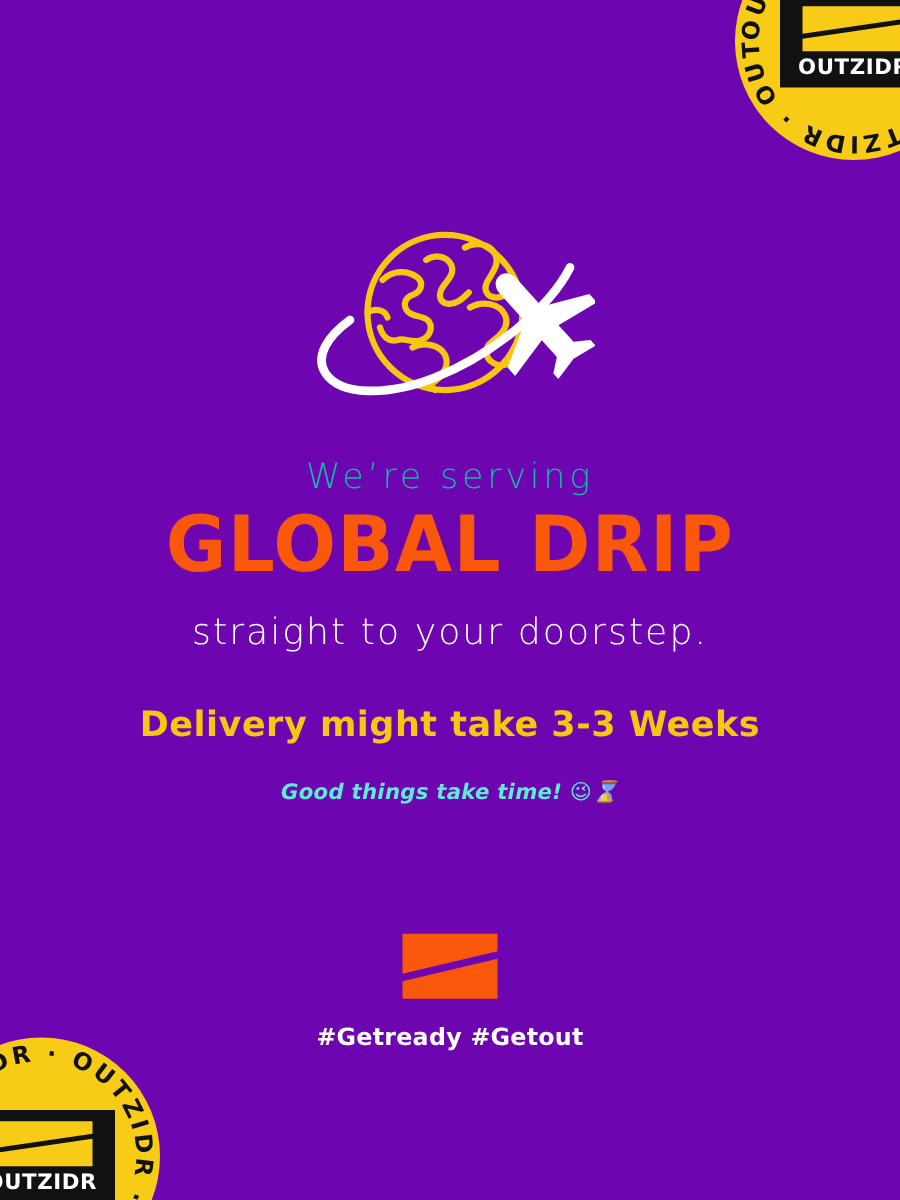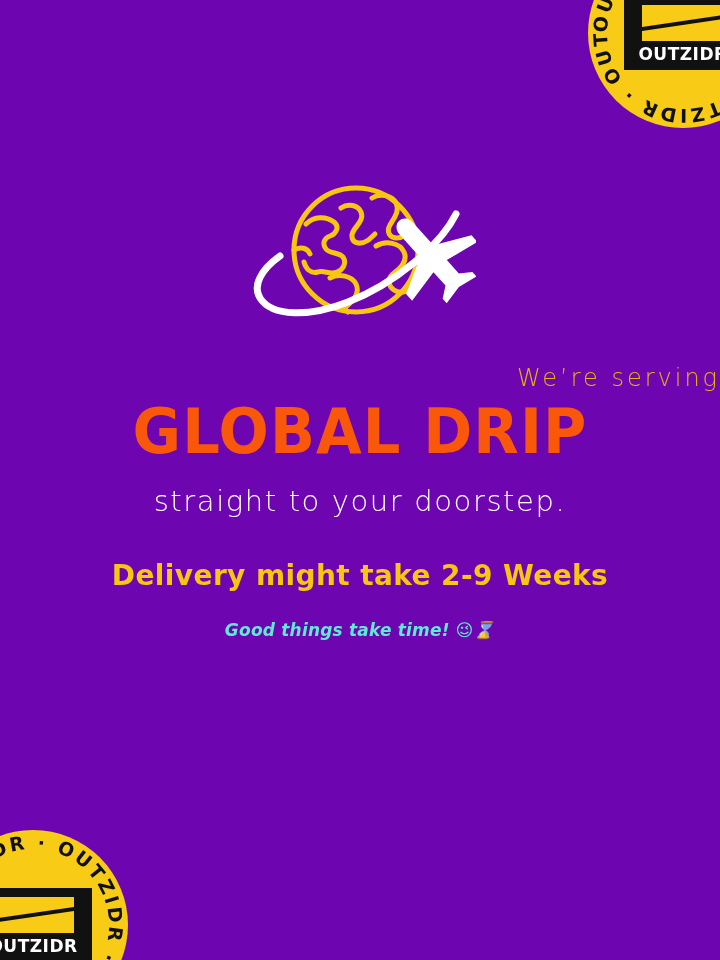--- a/index.html
+++ b/index.html
@@ -92,27 +92,26 @@
 
   
   .text-stack {
     position: absolute;
     left: 0;
     right: 0;
     top: 366px;
     text-align: center;
   }
   .kicker {
-    color: #eab308;
-    font-size: 24px;
+    color: #14b8a6;
+    font-size: 28px;
     font-weight: 300;
     letter-spacing: 3.0px;
     line-height: 1.05;
     font-family: "DejaVu Sans", sans-serif;
-    text-align: right;
   }
   .headline {
     color: #F9570A;
     font-size: 62px;
     font-weight: bold;
     letter-spacing: 1px;
     line-height: 1.05;
     margin-top: 8px;
     transform: scaleX(1.06);
     font-family: "DejaVu Sans Condensed", "Liberation Sans Narrow", "Liberation Sans", sans-serif;
@@ -201,24 +200,33 @@
                  L20 80 L20 86 L0 82 L-20 86 L-20 80 L-9 72 L-9 54
                  L-44 61 L-44 52 L-9 34 L-9 4 C-9 -3 -5 -7 0 -7 Z"></path>
       </g>
     </svg>
   </div>
 
   <div class="text-stack">
     <div class="kicker">We’re serving</div>
     <div class="headline">GLOBAL DRIP</div>
     <div class="subline">straight to your doorstep.</div>
-    <div class="delivery">Delivery might take 2-9 Weeks</div>
+    <div class="delivery">Delivery might take 3-3 Weeks</div>
     <div class="tagline">Good things take time! 😉⌛</div>
   </div>
 
+  <div class="footer">
+    <span>
+      <svg class="logo-z" viewBox="0 0 80 56" xmlns="http://www.w3.org/2000/svg" aria-hidden="true">
+        <polygon points="2,2 78,2 78,16 2,34" fill="#F9570A"></polygon>
+        <polygon points="2,40 78,22 78,54 2,54" fill="#F9570A"></polygon>
+      </svg>
+    </span>
+    <div class="hashtags">#Getready #Getout</div>
+  </div>
 
   <div class="badge badge-tr">
     <span class="badge-ring">
       <svg viewBox="0 0 190 190" xmlns="http://www.w3.org/2000/svg" aria-hidden="true">
         <defs>
           <path id="ringpath-tr" d="M95,95 m-76,0 a76,76 0 1,1 152,0 a76,76 0 1,1 -152,0"></path>
         </defs>
         <text font-family="DejaVu Sans, sans-serif" font-size="19" font-weight="bold" letter-spacing="2.6" fill="#111111">
           <textPath href="#ringpath-tr" startOffset="0%">OUTZIDR · OUTZIDR · OUTZIDR · OUTZIDR · </textPath>
         </text>

